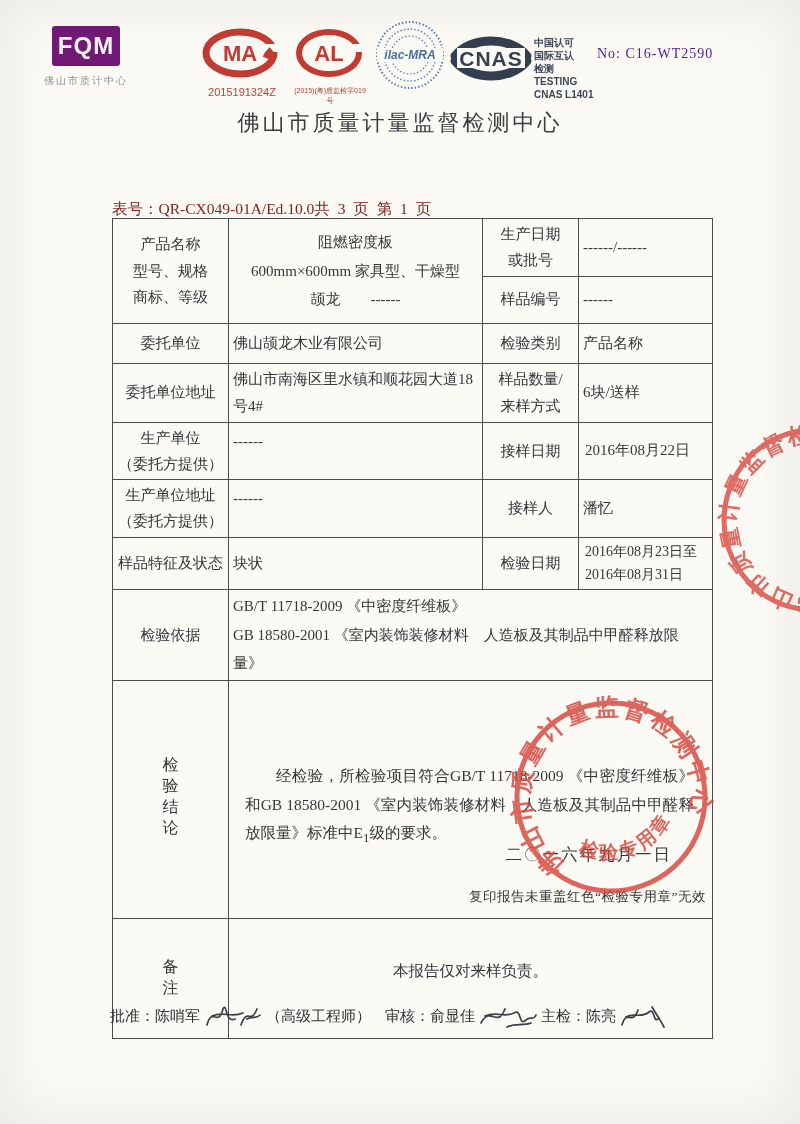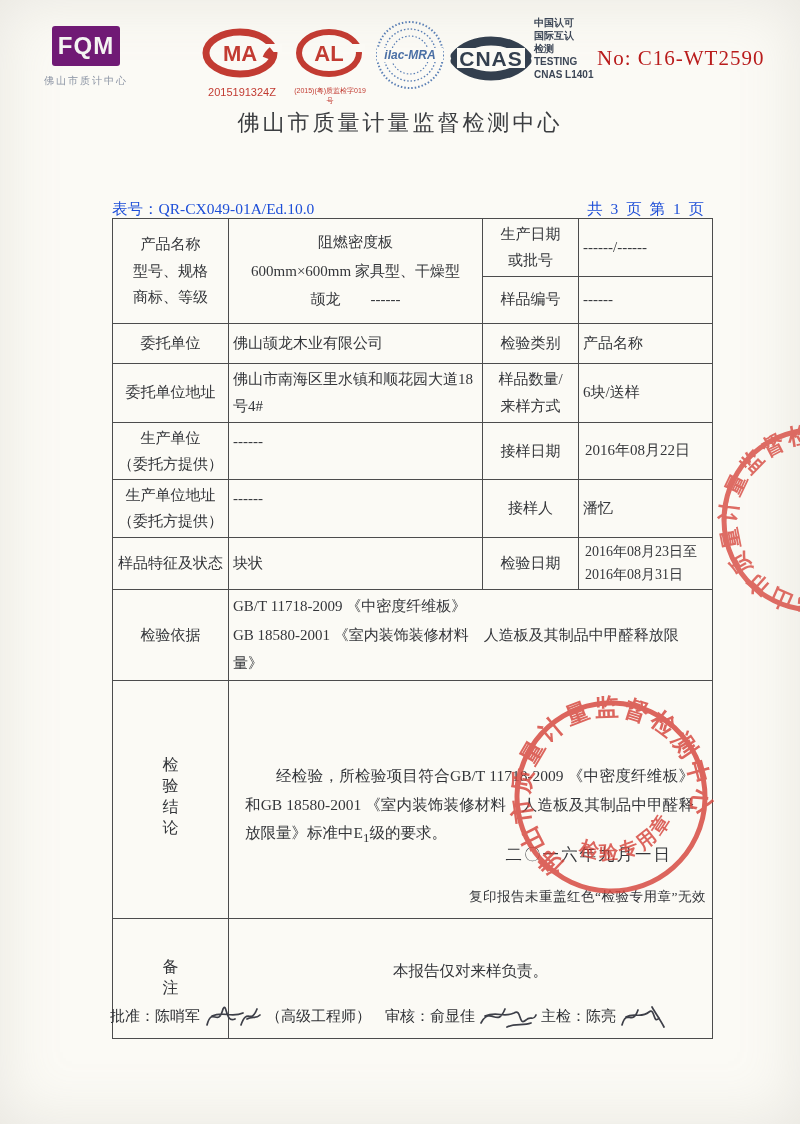--- a/index.html
+++ b/index.html
@@ -10,31 +10,31 @@
   .hdr{position:absolute;left:0;top:0;width:100%;height:110px;}
   .fqm{position:absolute;left:36px;top:26px;width:100px;text-align:center;}
   .fqm-box{width:68px;height:40px;margin:0 auto;background:#701a75;border-radius:3px;
            color:#f4f4f2;font-family:"Liberation Sans",sans-serif;font-weight:bold;
            font-size:24px;line-height:40px;letter-spacing:1px;}
   .fqm-cap{margin-top:8px;font-size:10px;color:#8a93a3;letter-spacing:2px;}
   .logo{position:absolute;text-align:center;}
   .logo svg{display:block;margin:0 auto;}
   .logo-cap{font-size:11px;color:#c23b32;margin-top:4px;font-family:"Liberation Sans",sans-serif;}
   .logo-cap.tiny{font-size:7px;letter-spacing:0;}
-  .cnas-text{position:absolute;left:534px;top:16px;font-family:"Liberation Sans",sans-serif;
+  .cnas-text{position:absolute;left:534px;top:36px;font-family:"Liberation Sans",sans-serif;
              font-size:10px;line-height:13px;color:#3c4656;font-weight:bold;text-align:left;}
-  .report-no{position:absolute;left:597px;top:46px;font-size:21px;color:#b91c1c;letter-spacing:1px;}
+  .report-no{position:absolute;left:597px;top:46px;font-size:14px;color:#4c1d95;letter-spacing:1px;}
   
   .org-title{position:absolute;left:0;top:108px;width:100%;text-align:center;
              font-size:22px;font-weight:500;letter-spacing:3px;color:#3b3d40;}
   .report-title{position:absolute;left:0;top:147px;width:100%;text-align:center;
                 font-size:28px;font-weight:500;letter-spacing:30px;padding-left:30px;
                 box-sizing:border-box;color:#3b3d40;}
   .meta{position:absolute;left:112px;top:199px;width:600px;display:flex;
-        justify-content:space-between;font-size:15.5px;color:#1d4ed8;}
+        font-size:15.5px;color:#7f1d1d;}
   .meta .pages{letter-spacing:2px;margin-right:6px;}
   
   table.report{position:absolute;left:112px;top:218px;width:600px;border-collapse:collapse;
                table-layout:fixed;font-size:15px;color:#34363a;}
   table.report td{border:1px solid #4c4c4c;padding:2px 4px;vertical-align:middle;}
   td.lab{text-align:center;line-height:1.75;}
   td.val{text-align:left;padding-left:10px;}
   td.val-c{text-align:center;}
   .vline{line-height:1.9;}
   .concl-label{height:100%;display:flex;flex-direction:column;justify-content:space-between;

